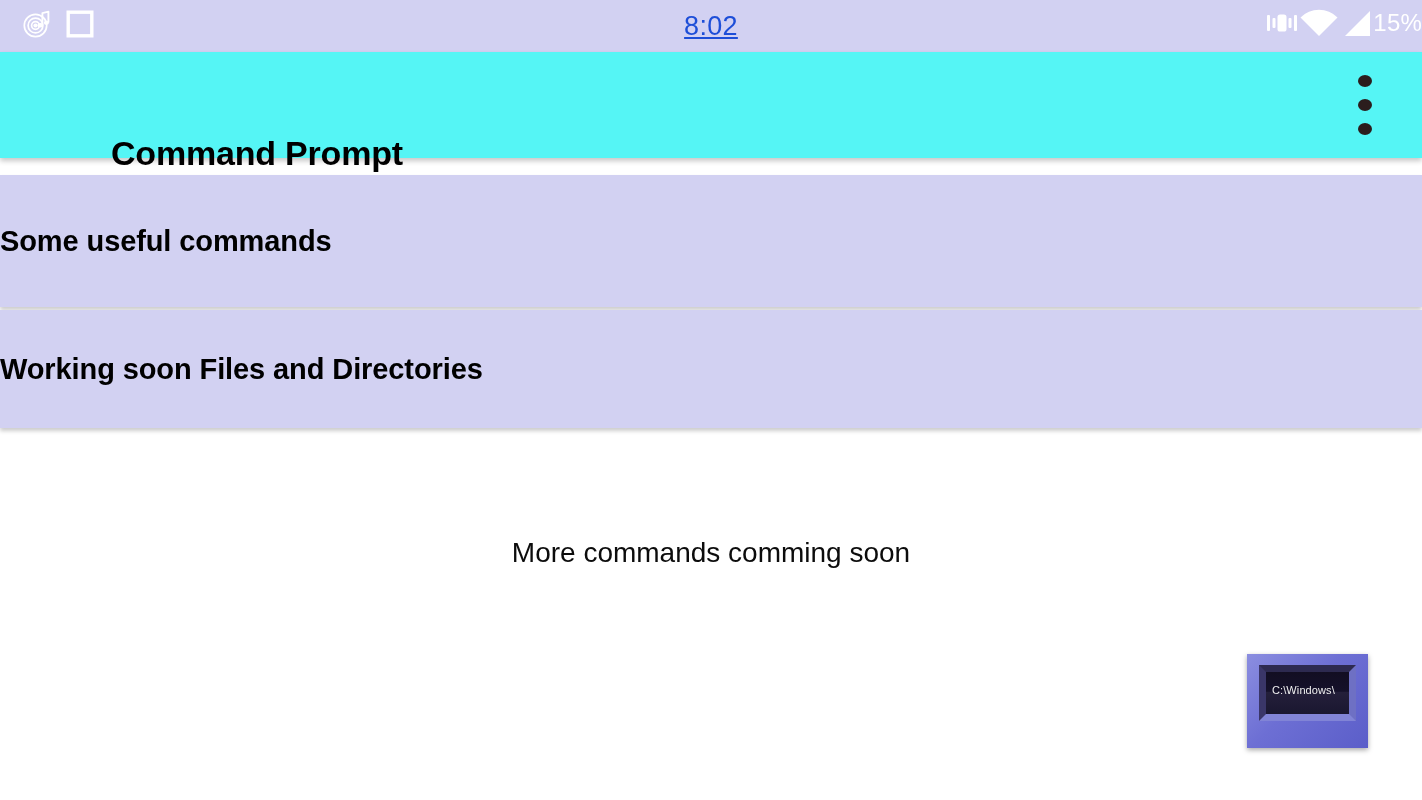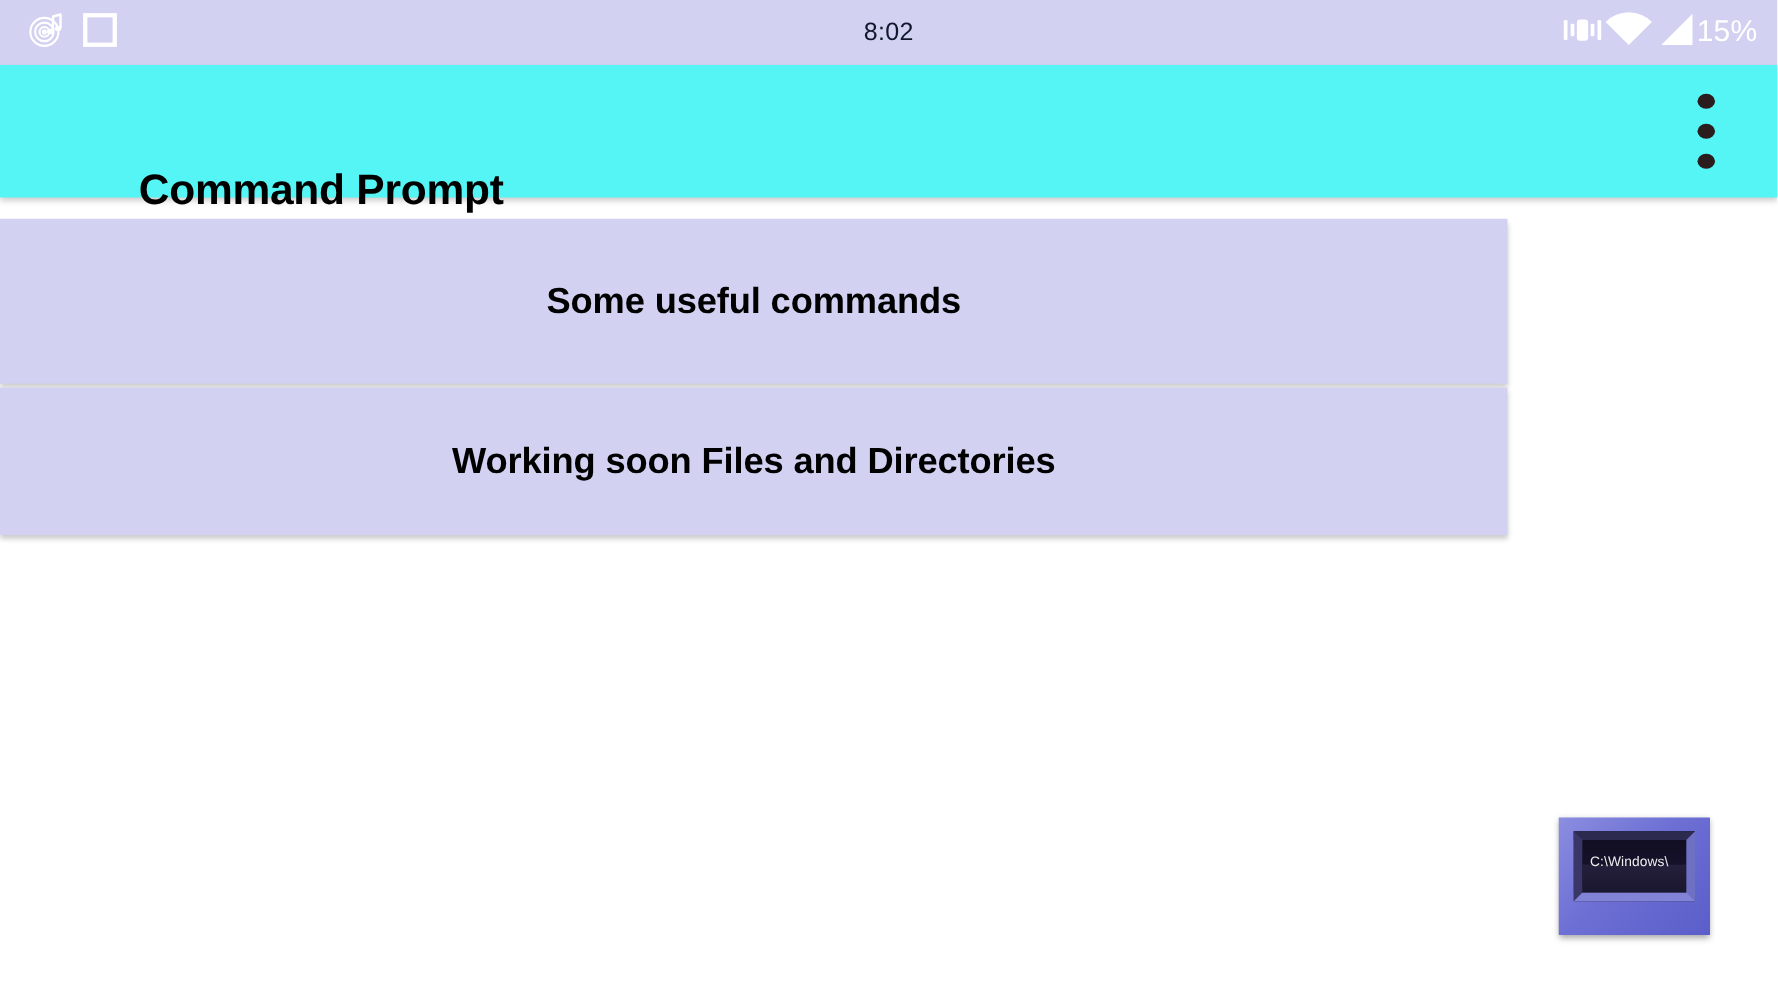--- a/index.html
+++ b/index.html
@@ -12,23 +12,23 @@
   #screen { position:relative; width:1422px; height:800px; background:#ffffff; }
 
   
   .statusbar {
     position:absolute; top:0; left:0; width:1422px; height:52px;
     background:#d2d1f2;
     display:flex; align-items:center;
   }
   .sb-left { display:flex; align-items:center; gap:14px; padding-left:22px; width:33%; }
   .sb-center { width:34%; display:flex; justify-content:center; align-items:center; }
-  .sb-right { width:33%; display:flex; justify-content:flex-end; align-items:center;
-              padding-right:16px; }
-  .sb-time { color:#0f172a; font-size:20px; letter-spacing:0.3px; }
+  .sb-right { width:33%; display:flex; justify-content:flex-end; align-items:flex-start;
+              padding-right:0; }
+  .sb-time { color:#1d4ed8; font-size:27px; letter-spacing:0.3px;text-decoration:underline; }
   .sb-batt { color:#ffffff; font-size:24px; letter-spacing:0.2px; }
   .sb-icon { display:block; }
 
   
   .appbar {
     position:absolute; top:52px; left:0; width:1422px; height:106px;
     background:#55f5f5;
     box-shadow:0 3px 5px rgba(0,0,0,0.22);
     display:flex; align-items:center;
   }
@@ -41,24 +41,24 @@
     display:flex; flex-direction:column; gap:12px; align-items:center;
     cursor:pointer; padding:4px;
   }
   .overflow span {
     display:block; width:14px; height:12px; border-radius:50%;
     background:#2b1d1d;
   }
 
   
   .btn-row {
-    position:absolute; left:0; width:1206px;
+    position:absolute; left:0; width:1422px;
     background:#d2d1f2;
     box-shadow:0 3px 4px rgba(0,0,0,0.20);
-    display:flex; align-items:center; justify-content:center;
+    display:flex; align-items:center; justify-content:flex-start;
     cursor:pointer;
   }
   #btn-useful   { top:175px; height:132px; }
   #btn-files    { top:310px; height:118px; }
   .btn-label {
     font-size:29px; font-weight:bold; color:#000000; letter-spacing:-0.1px;
   }
 
   
   .coming-soon {
@@ -161,20 +161,21 @@
   </div>
 
   <div class="btn-row" id="btn-useful">
     <span class="btn-label">Some useful commands</span>
   </div>
 
   <div class="btn-row" id="btn-files">
     <span class="btn-label">Working soon Files and Directories</span>
   </div>
 
+  <div class="coming-soon">More commands comming soon</div>
 
   <div class="cmd-icon">
     <div class="cmd-inner">
       <div class="cmd-screen">
         <span class="cmd-text">C:\Windows\</span>
       </div>
     </div>
   </div>
 
 </div>

